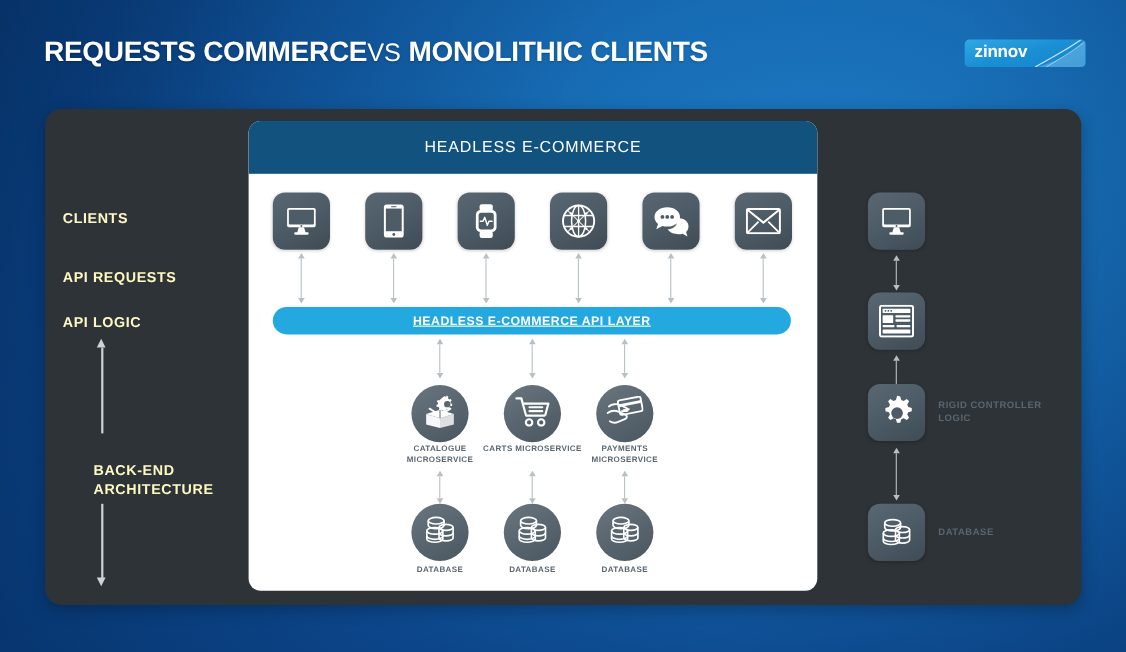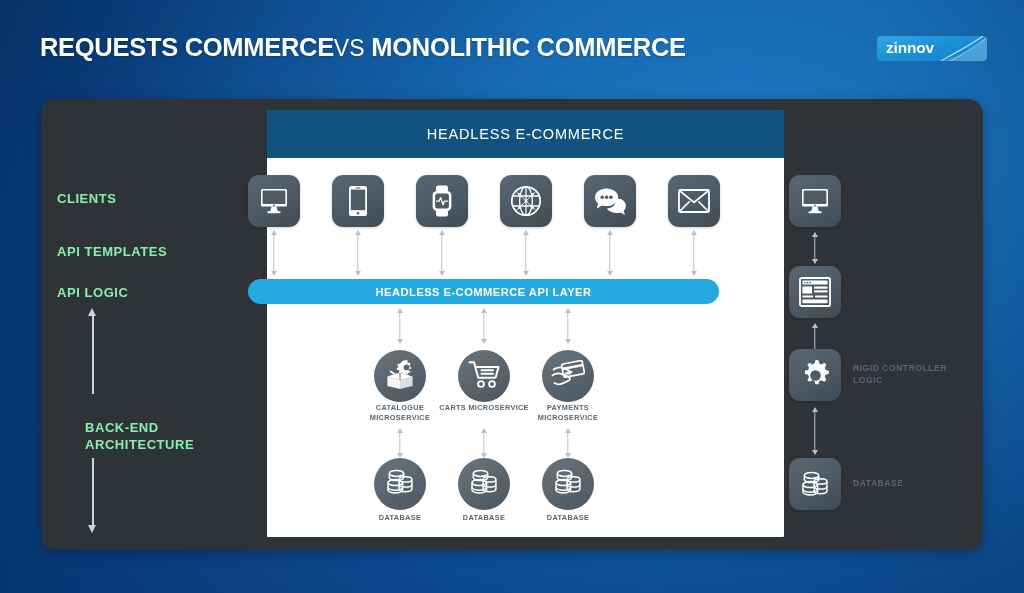--- a/index.html
+++ b/index.html
@@ -46,38 +46,38 @@
 
   
   #panel {
     position: absolute; left: 41px; top: 99px; width: 942px; height: 451px;
     background: #2e3338; border-radius: 15px;
     box-shadow: 0 4px 14px rgba(0,0,0,0.25);
   }
 
   
   .side-label {
-    position: absolute; color: #86efac; font-weight: 700;
+    position: absolute; color: #fef9c3; font-weight: 700;
     font-size: 13px; letter-spacing: 0.55px; line-height: 17px;
   }
   #lbl-clients  { left: 57px; top: 190px; }
   #lbl-api-req  { left: 57px; top: 243px; }
   #lbl-api-lay  { left: 57px; top: 284px; }
   #lbl-backend  { left: 57px; top: 419px; width: 140px; margin-left: 28px; }
 
   .vline { position: absolute; left: 92px; width: 1.5px; background: #cfd3d6; }
   .vline.a { top: 316px; height: 78px; }
   .vline.b { top: 458px; height: 68px; }
   .arrowhead { position: absolute; left: 88px; width: 0; height: 0; }
   .arrowhead.up { top: 308px; border-left: 4.5px solid transparent; border-right: 4.5px solid transparent; border-bottom: 8px solid #cfd3d6; }
   .arrowhead.down { top: 525px; border-left: 4.5px solid transparent; border-right: 4.5px solid transparent; border-top: 8px solid #cfd3d6; }
 
   
   .card { position: absolute; background: #ffffff; overflow: hidden; }
-  #card-headless { left: 226px; top: 110px; width: 517px; height: 427px; border-radius: 1px; margin-left: 41px; }
+  #card-headless { left: 226px; top: 110px; width: 517px; height: 427px; border-radius: 11px; }
   #card-mono     { left: 760px; top: 110px; width: 213px; height: 427px; border-radius: 11px; }
 
   .card-head {
     position: absolute; left: 0; top: 0; width: 100%;
     color: #ffffff; text-align: center;
     font-size: 14.5px; letter-spacing: 0.8px; font-weight: 400;
     display: flex; align-items: center; justify-content: center;
   }
   #head-headless { height: 48px; background: #12527f; }
   #head-mono     { height: 50px; background: #23a9e0; line-height: 19px; }
@@ -111,54 +111,54 @@
     position: absolute;
     color: #5a6670; font-weight: 700; font-size: 8.6px;
     letter-spacing: 0.5px; line-height: 11.5px;
   }
 
   
   #api-pill {
     position: absolute; left: 248px; top: 279px; width: 471px; height: 25px;
     background: #23a9e0; border-radius: 13px;
     color: #ffffff; font-size: 11.2px; font-weight: 700; letter-spacing: 0.45px;
-    display: flex; align-items: center; justify-content: center;
+    display: flex; align-items: center; justify-content: center; text-decoration: underline;
   }
 
   
   .conn { position: absolute; }
   .conn .stem { position: absolute; left: 50%; transform: translateX(-50%); width: 1.4px; background: #b9c0c5; }
   .conn .ah { position: absolute; left: 50%; transform: translateX(-50%); width: 0; height: 0; }
   .conn .ah.up   { top: 0;  border-left: 3.6px solid transparent; border-right: 3.6px solid transparent; border-bottom: 5.6px solid #b9c0c5; }
   .conn .ah.down { bottom: 0; border-left: 3.6px solid transparent; border-right: 3.6px solid transparent; border-top: 5.6px solid #b9c0c5; }
 </style>
 </head>
 <body>
 
 <div id="bg"></div>
 
 <div class="stage">
 
   <div id="title">
-    <span>REQUESTS COMMERCE</span><span class="vs">VS</span> <span>MONOLITHIC COMMERCE</span>
+    <span>REQUESTS COMMERCE</span><span class="vs">VS</span> <span>MONOLITHIC CLIENTS</span>
   </div>
 
   <div id="logo">
     <span class="word">zinnov</span>
     <svg class="swoosh" viewBox="0 0 48 25">
       <path d="M4 25 C 16 22, 34 14, 48 0 L48 25 Z" fill="rgba(255,255,255,0.22)"></path>
       <path d="M2 25 C 14 18, 30 10, 44 0" stroke="rgba(255,255,255,0.75)" stroke-width="1.1" fill="none"></path>
       <path d="M12 25 C 22 19, 34 12, 46 3" stroke="rgba(255,255,255,0.45)" stroke-width="0.9" fill="none"></path>
     </svg>
   </div>
 
   <div id="panel"></div>
 
   <div class="side-label" id="lbl-clients">CLIENTS</div>
-  <div class="side-label" id="lbl-api-req">API TEMPLATES</div>
+  <div class="side-label" id="lbl-api-req">API REQUESTS</div>
   <div class="side-label" id="lbl-api-lay">API LOGIC</div>
   <div class="side-label" id="lbl-backend">BACK-END ARCHITECTURE</div>
 
   <div class="arrowhead up"></div>
   <div class="vline a"></div>
   <div class="vline b"></div>
   <div class="arrowhead down"></div>
 
   <div class="card" id="card-headless">
     <div class="card-head" id="head-headless">HEADLESS E-COMMERCE</div>

